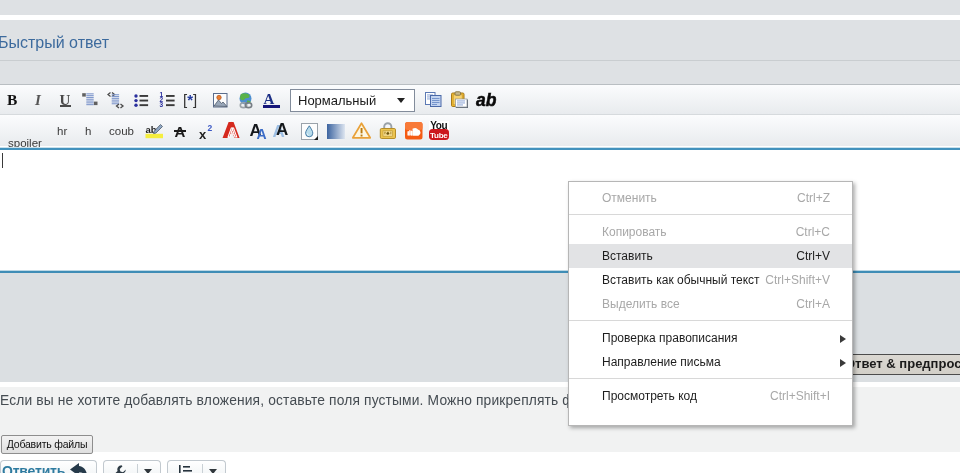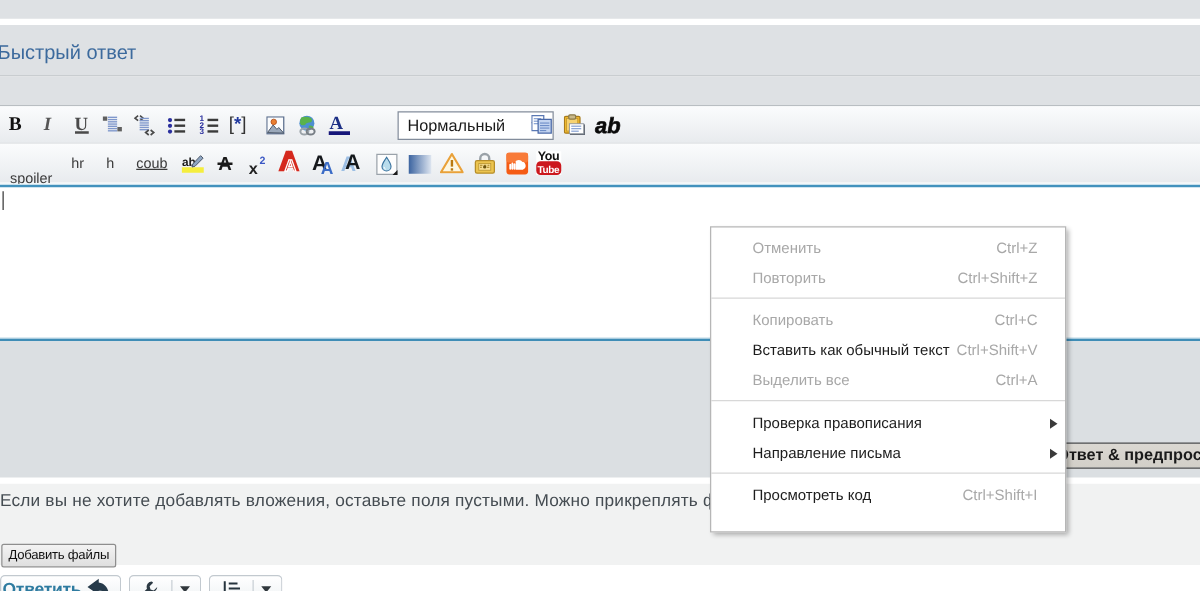--- a/index.html
+++ b/index.html
@@ -114,21 +114,21 @@
 </svg>
 <svg class="abs" style="left:237px;top:92px;" width="18" height="17">
   <circle cx="8.5" cy="6.5" r="6" fill="#4d8fd0"></circle>
   <path d="M4,2 Q8,0.5 12,2.5 Q13.5,5 11,6 Q8,5.5 7,8 Q4,9 3,6.5 Q2.7,4 4,2 Z" fill="#59b24a"></path>
   <path d="M10,8.5 Q13,8 14,10 Q12,12 10,11.5 Z" fill="#59b24a"></path>
   <ellipse cx="6.5" cy="13.2" rx="3.2" ry="2.4" fill="none" stroke="#9aa2a8" stroke-width="1.6"></ellipse>
   <ellipse cx="11.5" cy="13.2" rx="3.2" ry="2.4" fill="none" stroke="#777e85" stroke-width="1.6"></ellipse>
 </svg>
 <div class="ticon" style="left:263.5px;top:92px;font-family:'Liberation Serif',serif;font-weight:bold;font-size:15px;line-height:1;color:#1c2f85;">A</div>
 <div class="abs" style="left:263px;top:104.8px;width:16.5px;height:3.3px;background:#16167a;"></div>
-<div class="abs" style="left:290px;top:89px;width:123px;height:21px;background:#fff;border:1px solid #828c9b;margin-left:28px;">
+<div class="abs" style="left:290px;top:89px;width:123px;height:21px;background:#fff;border:1px solid #828c9b;">
   <span style="position:absolute;left:7px;top:3px;font-size:13px;color:#1a1a1a;">Нормальный</span>
   <span style="position:absolute;right:9px;top:8px;width:0;height:0;border-left:4.5px solid transparent;border-right:4.5px solid transparent;border-top:5px solid #222;"></span>
 </div>
 <svg class="abs" style="left:425px;top:92px;" width="18" height="16">
   <rect x="0.5" y="0.5" width="9.5" height="12" fill="#fff" stroke="#5b79b4"></rect>
   <g fill="#7e9ad0">
       <rect x="2" y="2.5" width="6" height="0.9"></rect>
       <rect x="2" y="4.5" width="6" height="0.9"></rect>
       <rect x="2" y="6.5" width="4" height="0.9"></rect>
     </g>
@@ -150,21 +150,21 @@
       <rect x="6" y="9.5" width="8" height="0.9"></rect>
       <rect x="6" y="11.5" width="8" height="0.9"></rect>
       <rect x="6" y="13.5" width="6" height="0.9"></rect>
     </g>
 </svg>
 <div class="ticon" style="left:476px;top:92px;font-weight:bold;font-style:italic;font-size:17.5px;line-height:1;color:#0a0a0a;-webkit-text-stroke:0.5px #0a0a0a;">ab</div>
 
 <div class="t2" style="left:8px;margin-top:12px;">spoiler</div>
 <div class="t2" style="left:57px;">hr</div>
 <div class="t2" style="left:85px;">h</div>
-<div class="t2" style="left:109px;text-decoration:underline;">coub</div>
+<div class="t2" style="left:109px;">coub</div>
 <svg class="abs" style="left:144px;top:121px;" width="21" height="19">
   <rect x="1.5" y="12.8" width="17.5" height="4.4" fill="#f5ee3e"></rect>
   <text x="1.5" y="11.5" font-family="'Liberation Sans',sans-serif" font-size="9.5" font-weight="bold" fill="#1a1a1a">ab</text>
   <path d="M16.5,3.5 L18.5,5.5 L12,12 L9.6,12.6 L10.2,10.2 Z" fill="#8fa6c2" stroke="#4e5a6b" stroke-width="0.8"></path>
 </svg>
 <div class="abs" style="left:174.5px;top:124px;font-size:15px;font-weight:bold;line-height:1;color:#1a1a1a;">A</div>
 <div class="abs" style="left:173.5px;top:130.3px;width:12.5px;height:1.7px;background:#1a1a1a;"></div>
 <div class="abs" style="left:199px;top:127.5px;font-size:13px;font-weight:bold;line-height:1;color:#222;">x</div>
 <div class="abs" style="left:207.5px;top:123.5px;font-size:8.5px;font-weight:bold;line-height:1;color:#3a57c4;">2</div>
 <div class="abs" style="left:223.5px;top:119px;font-size:21px;font-weight:bold;line-height:1;color:#d5291e;-webkit-text-stroke:2px #d5291e;">A</div>
@@ -244,23 +244,23 @@
     <rect x="7" y="2" width="7" height="1.6" fill="#26333d"></rect>
     <rect x="7" y="6" width="9" height="1.6" fill="#26333d"></rect>
     <rect x="7" y="10" width="5" height="1.6" fill="#26333d"></rect>
   </svg>
   <span class="divline" style="left:34px;"></span>
   <span class="dar" style="left:41px;"></span>
 </div>
 
 <div class="abs" id="menu">
   <div class="mi dis">Отменить<span class="sc">Ctrl+Z</span></div>
-  <div class="mi dis">Повторить<span class="sc">Ctrl+Shift+Z</span></div>
   <div class="msep"></div>
   <div class="mi dis">Копировать<span class="sc">Ctrl+C</span></div>
+  <div class="mi hl">Вставить<span class="sc">Ctrl+V</span></div>
   <div class="mi">Вставить как обычный текст<span class="sc scg">Ctrl+Shift+V</span></div>
   <div class="mi dis">Выделить все<span class="sc">Ctrl+A</span></div>
   <div class="msep"></div>
   <div class="mi">Проверка правописания<span class="marr"></span></div>
   <div class="mi">Направление письма<span class="marr"></span></div>
   <div class="msep"></div>
   <div class="mi">Просмотреть код<span class="sc scg">Ctrl+Shift+I</span></div>
 </div>
 
 </body></html>

